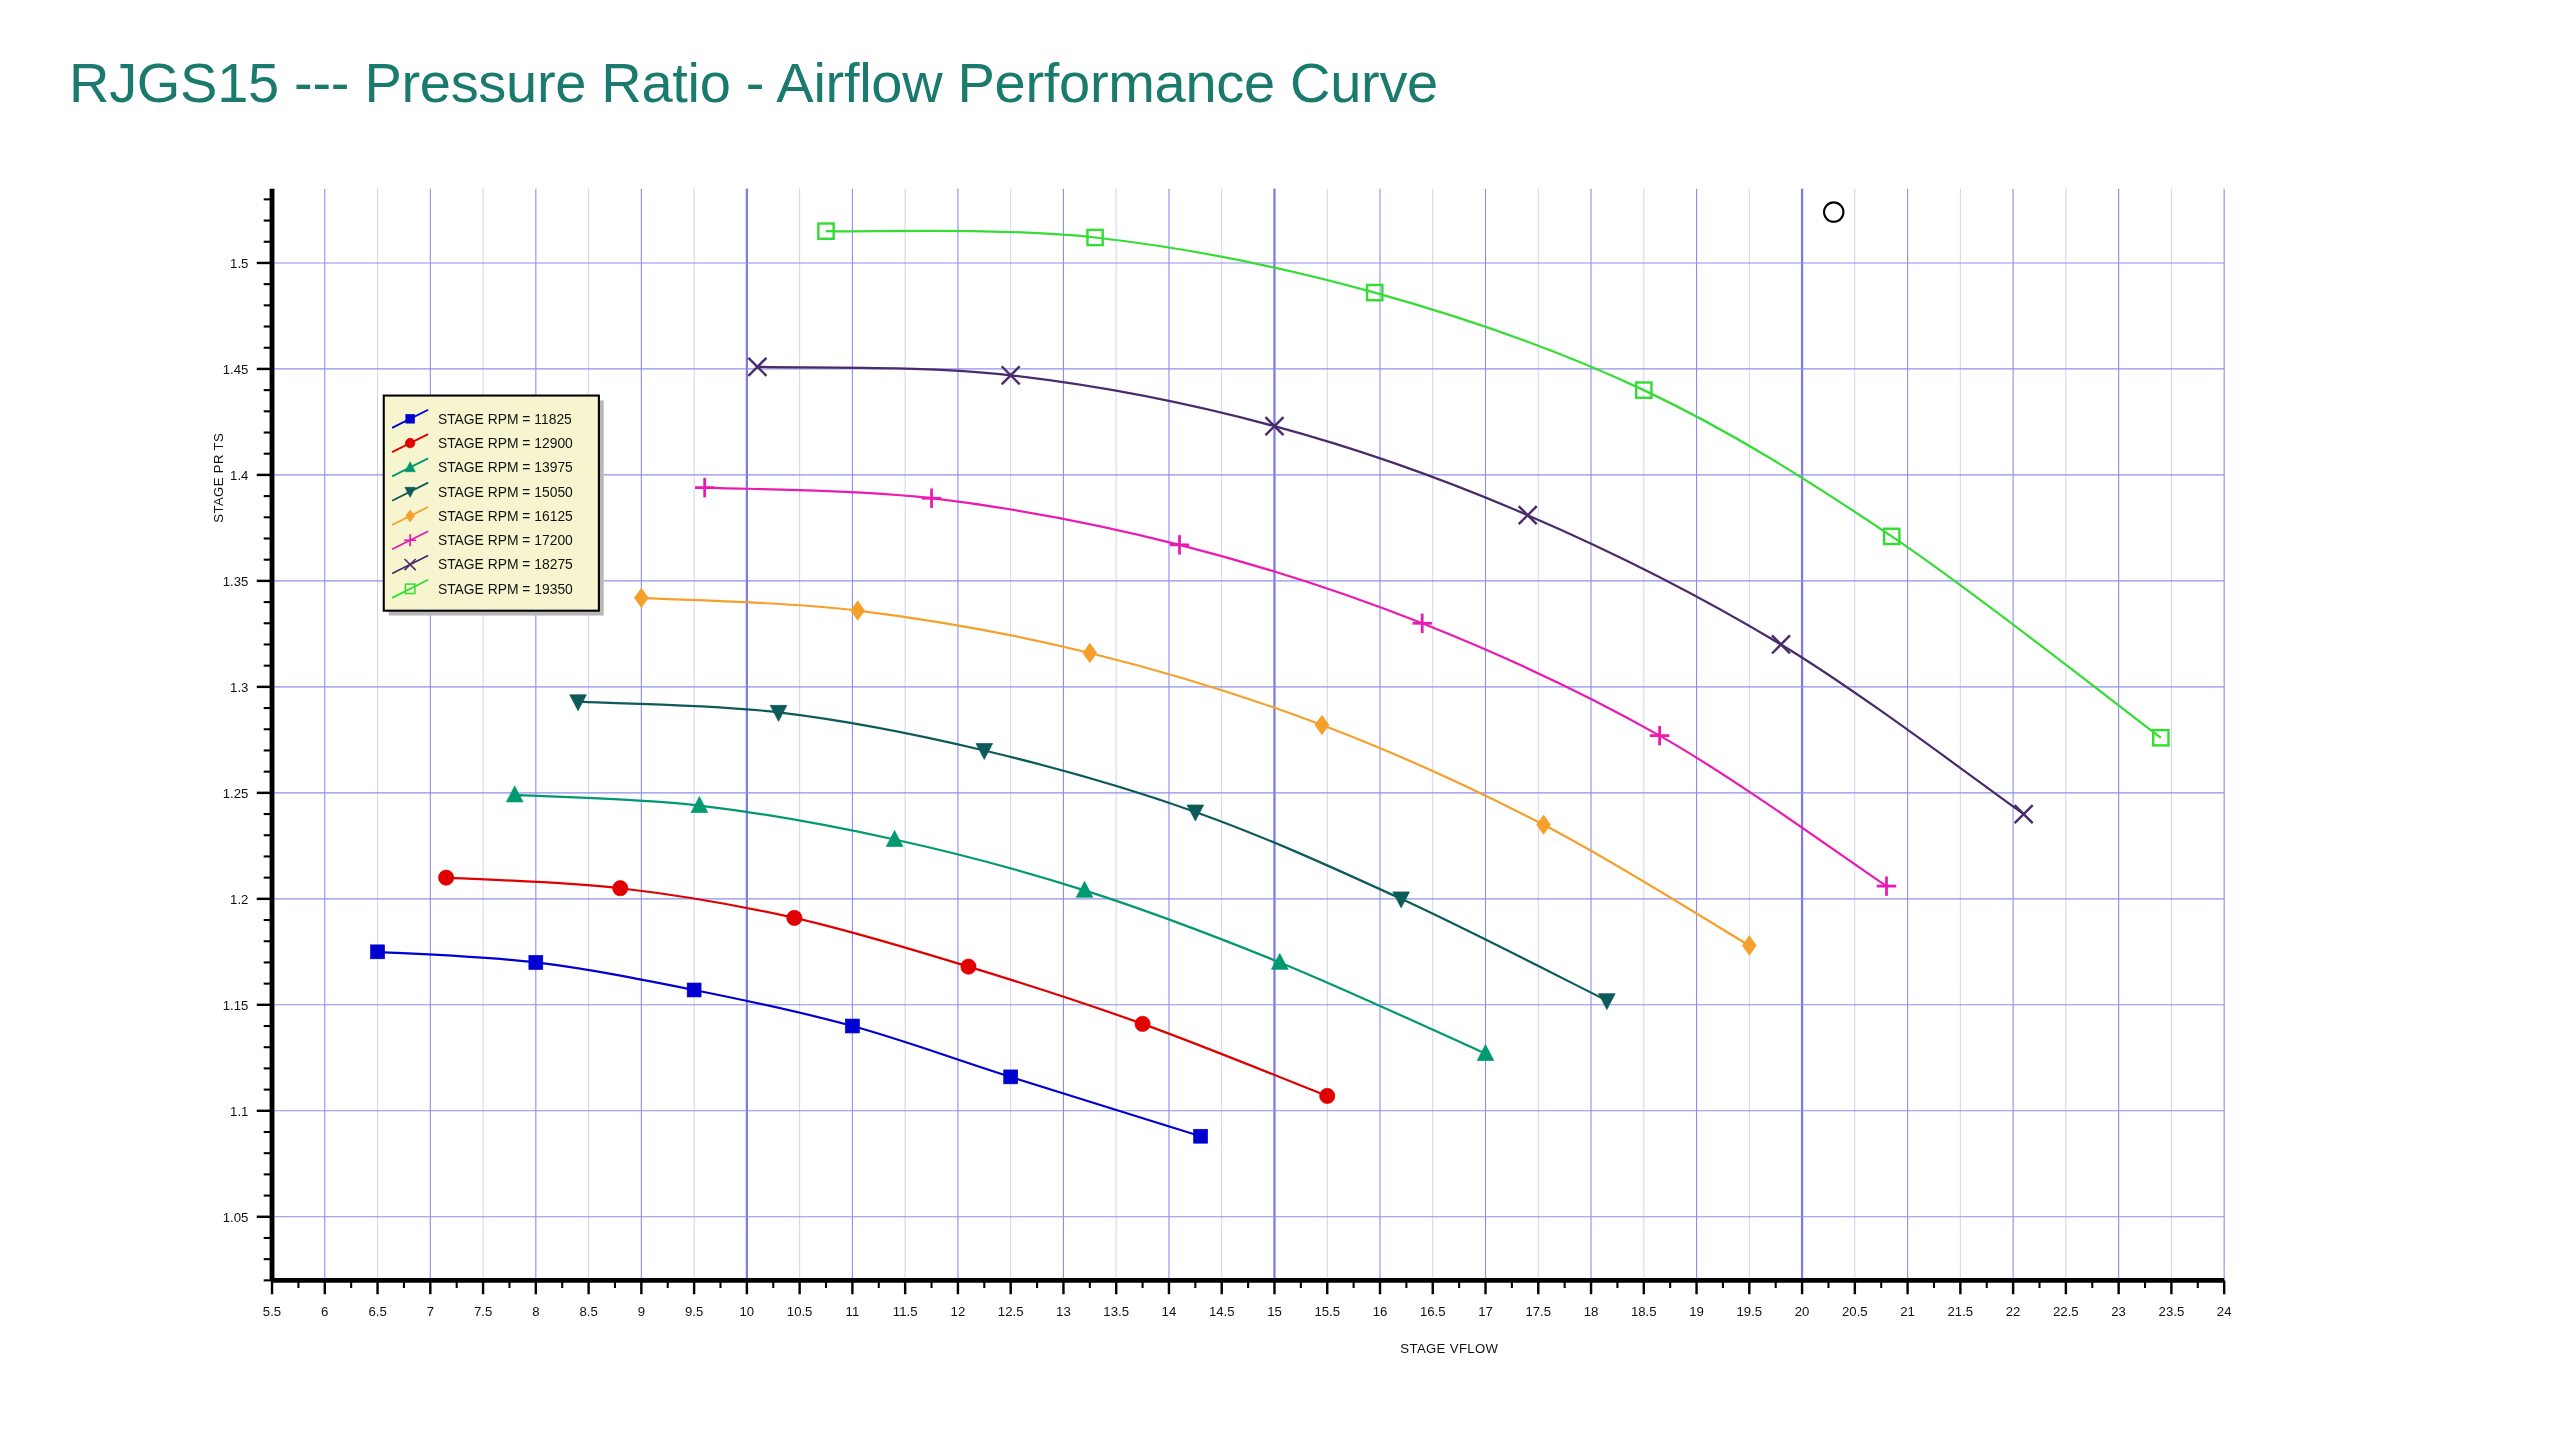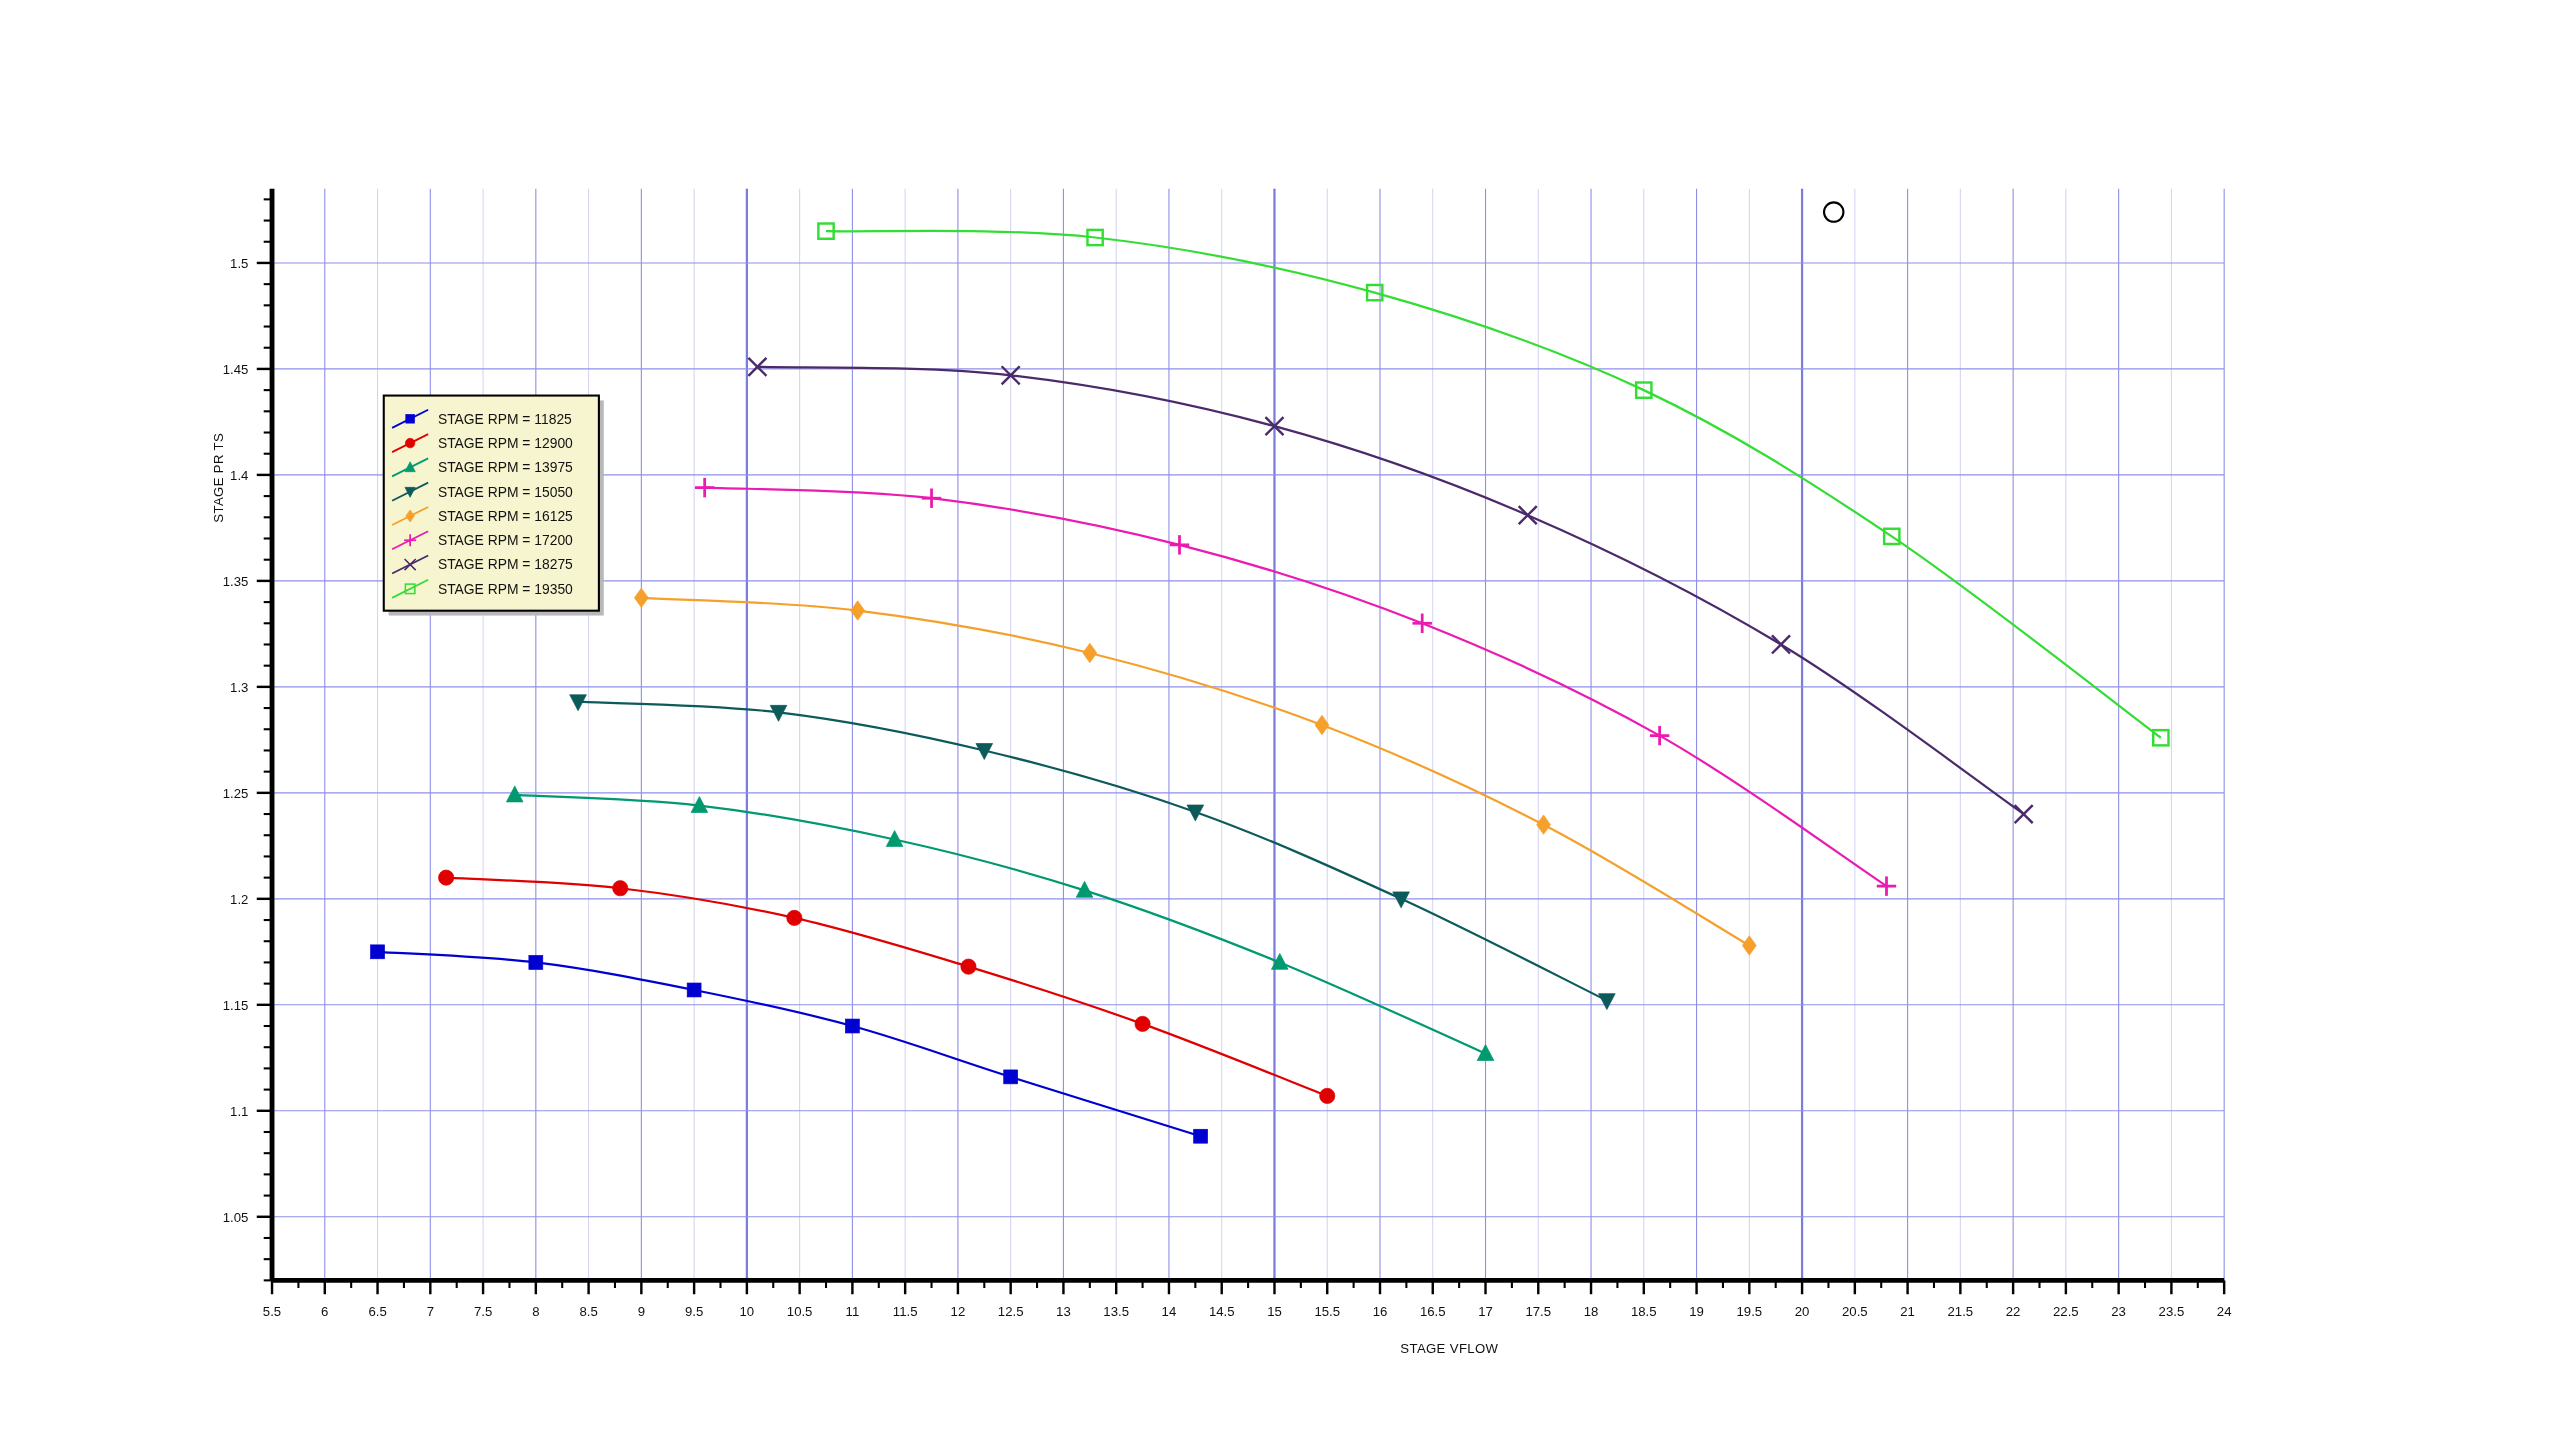--- a/index.html
+++ b/index.html
@@ -45,20 +45,21 @@
     font-family: "Liberation Sans", sans-serif;
     font-size: 20px;
     fill: #111111;
   }
 </style>
 </head>
 <body>
 
 <div id="page">
 
+  <div id="title">RJGS15 --- Pressure Ratio - Airflow Performance Curve</div>
 
   <div id="chart-area">
     <svg id="plot-svg" width="2576" height="1449" viewBox="0 0 3712 2088">
         <g>
           <line x1="392" y1="272" x2="392" y2="1845" stroke="#c8c8ef" stroke-width="1.2"></line>
           <line x1="544.0540540540541" y1="272" x2="544.0540540540541" y2="1845" stroke="#c8c8ef" stroke-width="1.2"></line>
           <line x1="696.1081081081081" y1="272" x2="696.1081081081081" y2="1845" stroke="#c8c8ef" stroke-width="1.2"></line>
           <line x1="848.1621621621622" y1="272" x2="848.1621621621622" y2="1845" stroke="#c8c8ef" stroke-width="1.2"></line>
           <line x1="1000.2162162162163" y1="272" x2="1000.2162162162163" y2="1845" stroke="#c8c8ef" stroke-width="1.2"></line>
           <line x1="1152.2702702702704" y1="272" x2="1152.2702702702704" y2="1845" stroke="#c8c8ef" stroke-width="1.2"></line>

